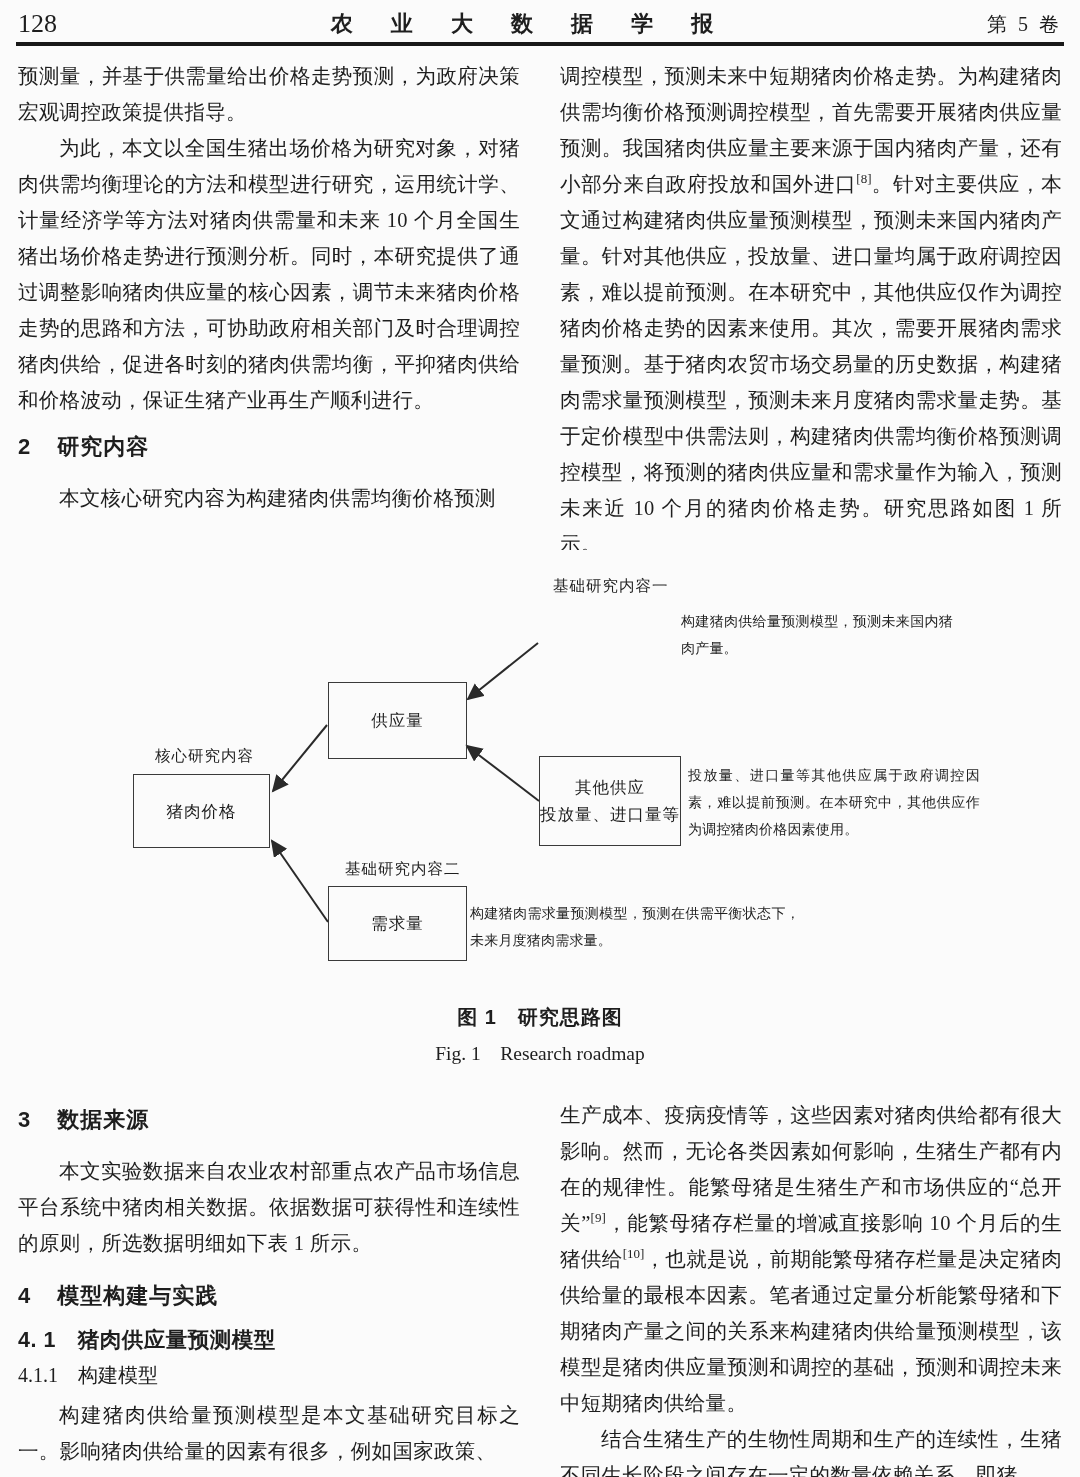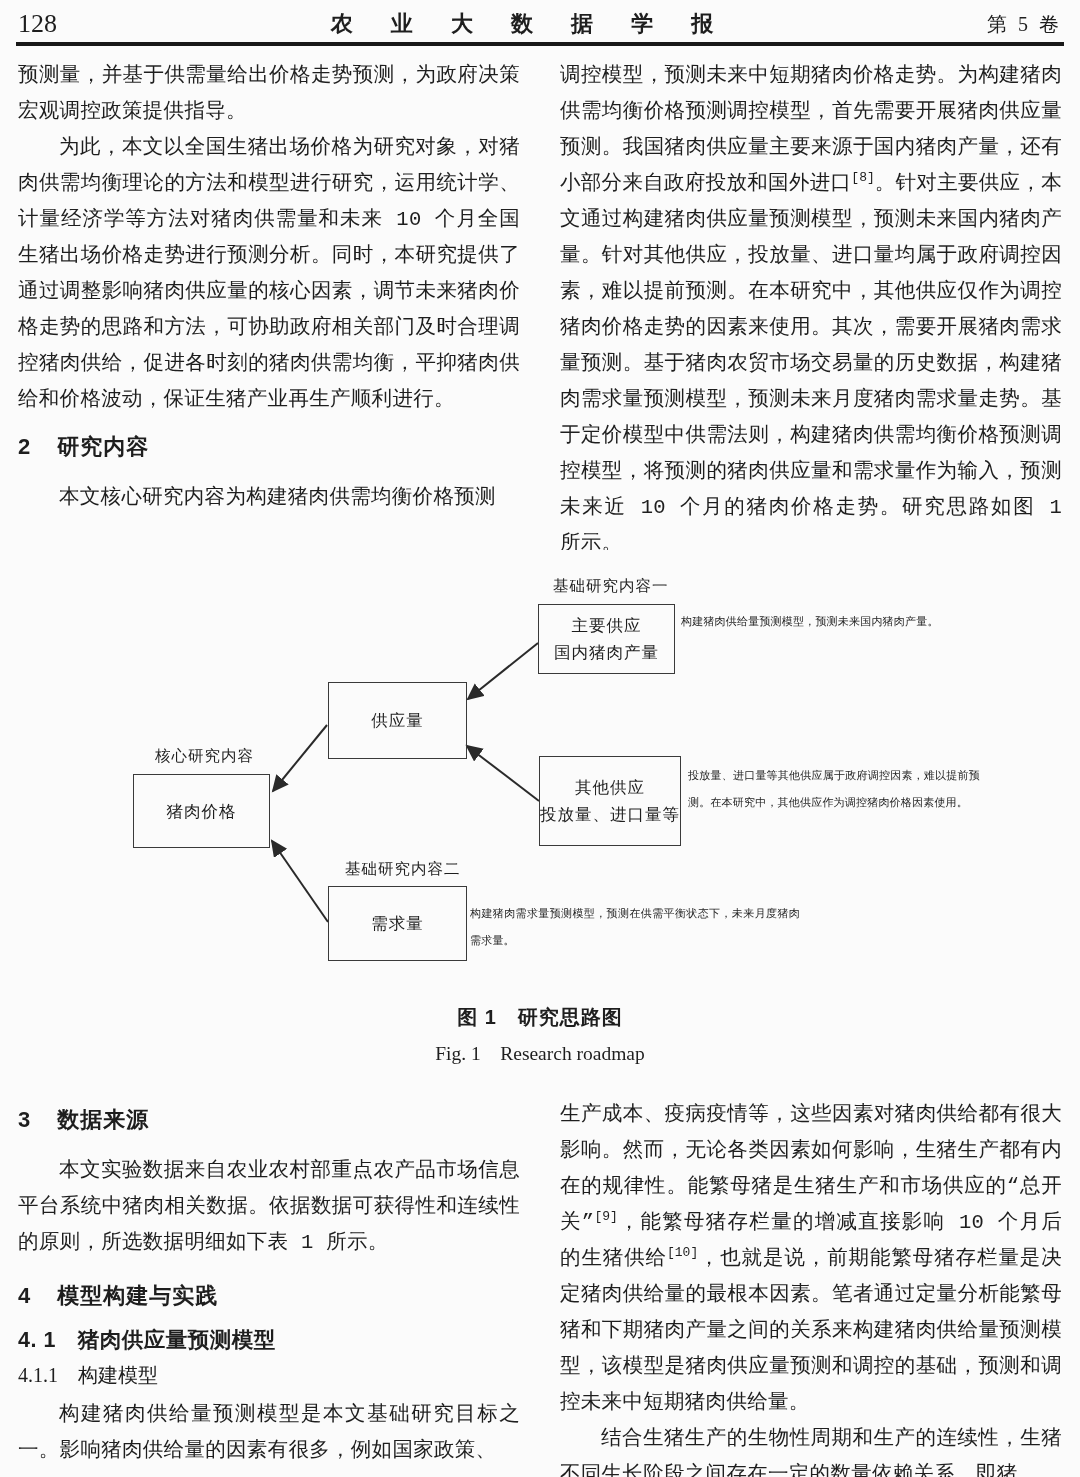--- a/index.html
+++ b/index.html
@@ -29,21 +29,21 @@
     position:absolute;top:42px;left:16px;right:16px;height:4px;
     background:#181818;
   }
   
   .cols{position:absolute;left:18px;right:18px;display:flex;gap:40px;overflow:hidden;}
   .cols .col{width:502px;flex:0 0 502px;overflow:hidden;}
   .cols.top{top:58px;height:492px;}
   .cols.bottom{top:1097px;height:380px;}
   p.body{
     margin:0;font-size:20.5px;line-height:36px;
-    text-align:justify;letter-spacing:0.3px;font-family:Liberation Mono, monospace;
+    text-align:justify;letter-spacing:0.3px;
   }
   p.body.indent{text-indent:2em;}
   sup.ref{font-size:13px;line-height:0;vertical-align:super;letter-spacing:0;}
   h2.sec{
     font-family:"Liberation Sans","DejaVu Sans",sans-serif;
     font-weight:bold;font-size:22px;letter-spacing:1px;
     margin:14px 0 18px 0;
   }
   h2.sec .secnum{margin-right:26px;}
   h3.subsec{
@@ -56,21 +56,21 @@
   }
   
   .fig{position:absolute;top:552px;left:0;width:1080px;height:530px;}
   .fig svg.arrows{position:absolute;top:0;left:0;}
   .nodebox{
     position:absolute;border:1.6px solid #3a3a3a;background:transparent;
     display:flex;flex-direction:column;align-items:center;justify-content:center;
     font-size:16.5px;line-height:27px;letter-spacing:1px;text-align:center;
   }
   .figlabel{position:absolute;font-size:15.5px;letter-spacing:1px;white-space:nowrap;}
-  .figann{position:absolute;font-size:11px;line-height:27px;text-align:justify;letter-spacing:0.2px;}
+  .figann{position:absolute;font-size:14px;line-height:27px;text-align:justify;letter-spacing:0.2px;}
   .figcap-zh{
     position:absolute;left:0;width:100%;text-align:center;
     font-family:"Liberation Sans","DejaVu Sans",sans-serif;font-weight:bold;
     font-size:20px;letter-spacing:1px;
   }
   .figcap-en{
     position:absolute;left:0;width:100%;text-align:center;
     font-size:19.5px;font-family:"Liberation Serif","DejaVu Serif",serif;
   }
 </style>
@@ -106,24 +106,20 @@
           <path d="M0,0 L8.5,4 L0,8 Z" fill="#2a2a2a"></path>
         </marker>
       </defs>
       <line x1="538" y1="91" x2="468" y2="147" stroke="#2a2a2a" stroke-width="2" marker-end="url(#ah)"></line>
       <line x1="539" y1="249" x2="467" y2="194" stroke="#2a2a2a" stroke-width="2" marker-end="url(#ah)"></line>
       <line x1="327" y1="173" x2="273" y2="239" stroke="#2a2a2a" stroke-width="2" marker-end="url(#ah)"></line>
       <line x1="328" y1="370" x2="272" y2="289" stroke="#2a2a2a" stroke-width="2" marker-end="url(#ah)"></line>
     </svg>
 
     <div class="figlabel" style="left:553px;top:24px;">基础研究内容一</div>
-    <div class="nodebox" style="left:538px;top:52px;width:135px;height:68px;">
-      <span>主要供应</span>
-      <span>国内猪肉产量</span>
-    </div>
     <div class="figann" style="left:681px;top:56px;width:272px;">构建猪肉供给量预测模型，预测未来国内猪肉产量。</div>
 
     <div class="nodebox" style="left:328px;top:130px;width:137px;height:75px;">
       <span>供应量</span>
     </div>
 
     <div class="figlabel" style="left:155px;top:194px;">核心研究内容</div>
     <div class="nodebox" style="left:539px;top:204px;width:140px;height:88px;">
       <span>其他供应</span>
       <span>投放量、进口量等</span>

